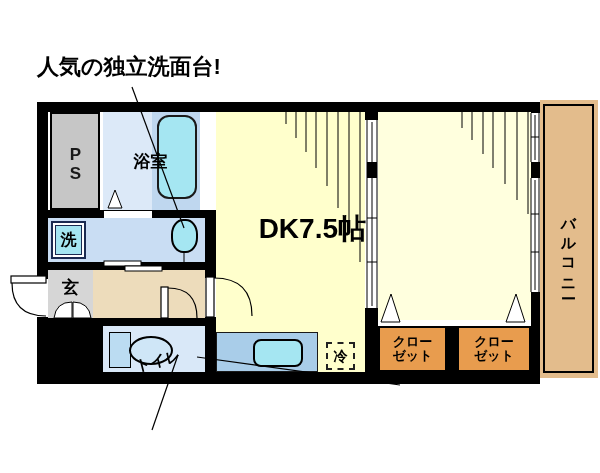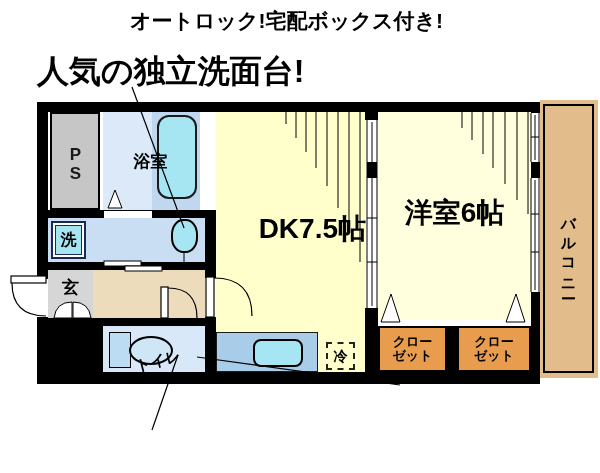--- a/index.html
+++ b/index.html
@@ -20,22 +20,21 @@
   .room{z-index:1;}
   .fixture{z-index:10;}
   .wall{z-index:5;}
   .open{z-index:8;}
 </style>
 </head>
 <body>
 
 <div id="stage">
 
-  <div class="lbl" style="left:130px;top:10px;font-size:21px;">オートロック!宅配ボックス付き!</div>
-  <div class="lbl" style="left:37px;top:55px;font-size:32px;">人気の独立洗面台!</div>
+  <div class="lbl" style="left:37px;top:55px;font-size:22px;">人気の独立洗面台!</div>
 
   <div class="abs room" style="left:540px;top:100px;width:58px;height:278px;background:#E3BC8C;"></div>
   <div class="abs room" style="left:543px;top:104px;width:51px;height:269px;border:2px solid #000;"></div>
 
   <div class="abs room" style="left:50px;top:112px;width:50px;height:98px;background:#C6C6C6;border:2px solid #000;"></div>
   <div class="abs room" style="left:103px;top:112px;width:97px;height:98px;background:#DCE9F8;"></div>
   <div class="abs room" style="left:152px;top:112px;width:48px;height:98px;background:#BFD7EF;"></div>
   <div class="abs fixture" style="left:157px;top:115px;width:40px;height:84px;background:#A5E6F2;border:2px solid #1a1a1a;border-radius:12px;"></div>
 
   <div class="abs room" style="left:48px;top:218px;width:157px;height:44px;background:#C9DDF3;"></div>
@@ -108,23 +107,20 @@
   </div>
   <div class="lbl center" style="left:48px;top:276px;width:45px;height:24px;font-size:17px;">
     <span>玄</span>
   </div>
   <div class="lbl" style="left:133px;top:337px;font-size:15px;transform:rotate(-14deg);">
     <span>トイレ</span>
   </div>
   <div class="lbl center" style="left:216px;top:212px;width:150px;height:34px;font-size:28px;justify-content:flex-end;">
     <span>DK7.5帖</span>
   </div>
-  <div class="lbl center" style="left:378px;top:196px;width:153px;height:34px;font-size:28px;">
-    <span>洋室6帖</span>
-  </div>
   <div class="lbl center" style="left:543px;top:180px;width:51px;height:140px;font-size:15px;writing-mode:vertical-rl;letter-spacing:4px;">
     <span>バルコニー</span>
   </div>
 
   <svg id="overlay" width="600" height="473" viewBox="0 0 600 473">
 
     <g stroke="#000" stroke-width="1.2">
       <line x1="132" y1="87" x2="184" y2="228"></line>
       <line x1="178" y1="355" x2="152" y2="430"></line>
       <line x1="197" y1="357" x2="400" y2="385"></line>

